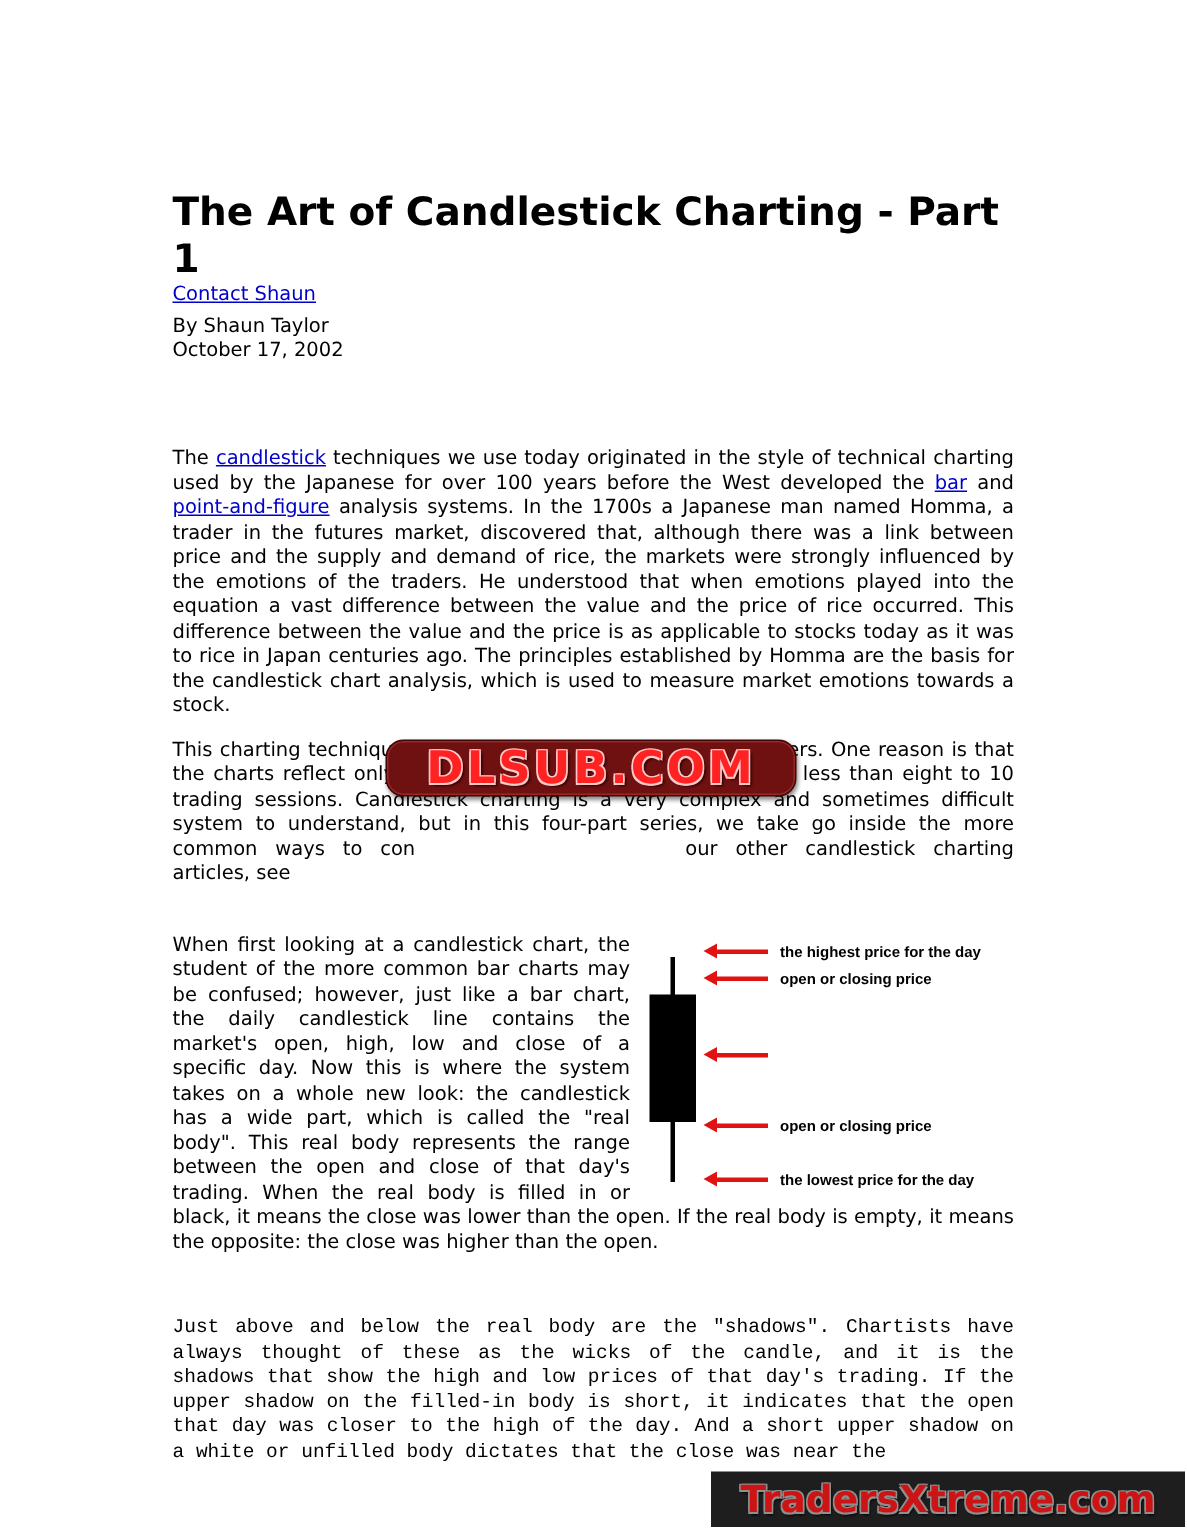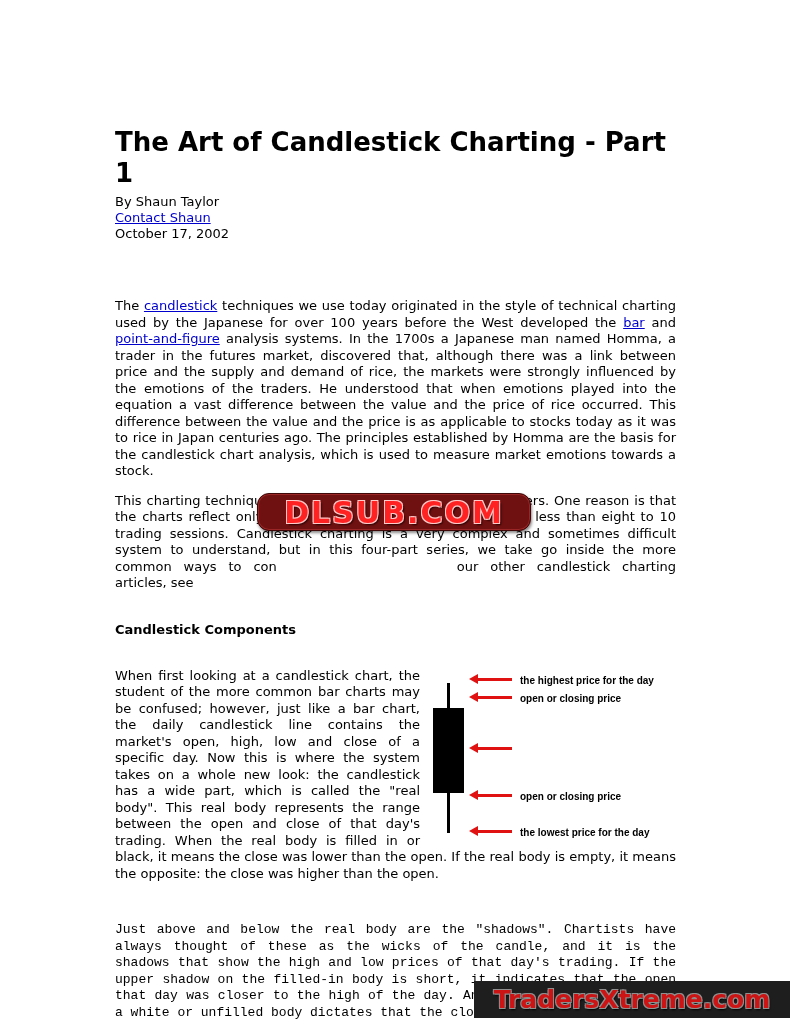--- a/index.html
+++ b/index.html
@@ -79,29 +79,28 @@
   }
 </style>
 </head>
 <body>
 
 <div class="page">
 
 
   <div class="content">
     <h1 class="title">The Art of Candlestick Charting - Part 1</h1>
+    <div class="meta"><a href="#" class="inline-link">Contact Shaun</a></div>
     <div class="meta first">By Shaun Taylor</div>
-    <div class="meta"><a href="#" class="inline-link">Contact Shaun</a></div>
     <div class="meta">October 17, 2002</div>
 
     <p class="body-text" id="para1">The <a href="#" class="inline-link">candlestick</a> techniques we use today originated in the style of technical charting used by the Japanese for over 100 years before the West developed the <a href="#" class="inline-link">bar</a> and <a href="#" class="inline-link">point-and-figure</a> analysis systems. In the 1700s a Japanese man named Homma, a trader in the futures market, discovered that, although there was a link between price and the supply and demand of rice, the markets were strongly influenced by the emotions of the traders. He understood that when emotions played into the equation a vast difference between the value and the price of rice occurred. This difference between the value and the price is as applicable to stocks today as it was to rice in Japan centuries ago. The principles established by Homma are the basis for the candlestick chart analysis, which is used to measure market emotions towards a stock.</p>
 
     <p class="body-text" id="para2">This charting technique has become very popular among traders. One reason is that the charts reflect only short-term outlooks--sometimes lasting less than eight to 10 trading sessions. Candlestick charting is a very complex and sometimes difficult system to understand, but in this four-part series, we take go inside the more common ways to con<span class="gap" style="width: 180px;"></span>our other candlestick charting articles, see</p>
 
-    <h2 class="section-heading">Candlestick Components</h2>
 
     <p class="body-text" id="para3">
       <span class="diagram">
         <span class="wick"></span>
         <span class="candle-body"></span>
         <span class="arrow a1"></span>
         <span class="arrow a2"></span>
         <span class="arrow a3"></span>
         <span class="arrow a4"></span>
         <span class="arrow a5"></span>

